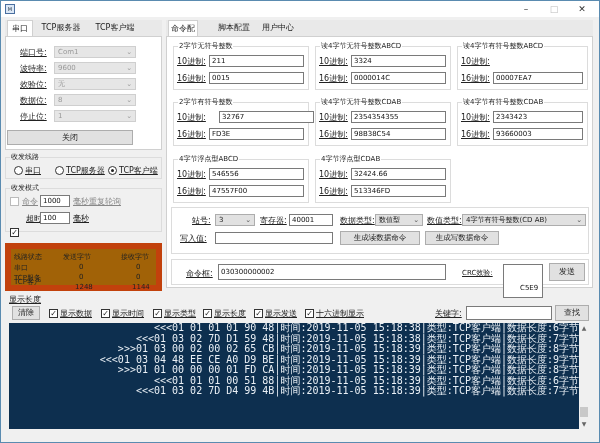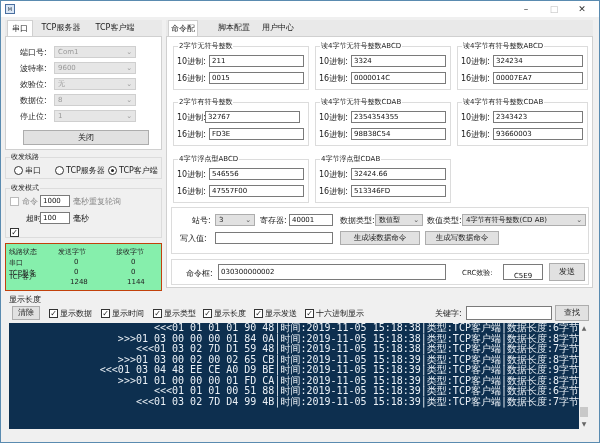--- a/index.html
+++ b/index.html
@@ -7,36 +7,36 @@
   body { font-family: "DejaVu Sans", "Liberation Sans", sans-serif; font-size: 8px; color: #1a1a1a; position: relative; }
   .win { position: absolute; left: 0; top: 0; width: 600px; height: 443px; background: #f0f0f0; border: 1px solid #5a8bb0; }
   .titlebar { position: absolute; left: 0; top: 0; width: 598px; height: 16px; background: #fff; }
   .app-icon { position: absolute; left: 4px; top: 3px; width: 10px; height: 10px; border: 1px solid #4a6fa0; background: #dbe7f5; font-size: 5px; line-height: 8px; text-align: center; color: #234; }
   .title { position: absolute; left: 18px; top: 2px; font-size: 9px; color: #222; }
   .wctl { position: absolute; top: 1px; width: 22px; height: 14px; text-align: center; font-size: 9px; line-height: 14px; color: #333; }
   .tabstrip { position: absolute; height: 16px; }
   .tab { position: absolute; top: 0; height: 16px; font-size: 8px; line-height: 16px; text-align: center; color: #222; }
   .tab.active { background: #fff; border: 1px solid #d0d0d0; border-bottom: none; }
   .panel { position: absolute; background: #fff; border: 1px solid #d0d0d0; }
-  .lbl { position: absolute; font-size: 8px; color: #222; white-space: nowrap; }
+  .lbl { position: absolute; font-size: 8px; color: #222; white-space: nowrap; text-decoration: underline; }
   .lbl.dis { color: #888; }
   .combo { position: absolute; height: 12px; background: #e6e6e6; border: 1px solid #cfcfcf; font-size: 7px; line-height: 10px; padding-left: 3px; color: #999; }
   .combo .arr { position: absolute; right: 3px; top: 0; font-size: 7px; color: #999; }
   .combo.en { background: #e1e1e1; color: #222; border-color: #adadad; }
   .combo.en .arr { color: #555; }
   .btn { position: absolute; background: #e1e1e1; border: 1px solid #adadad; font-size: 8px; text-align: center; color: #222; }
   .input { position: absolute; height: 12px; background: #fff; border: 1px solid #7a7a7a; font-size: 7px; line-height: 10px; padding-left: 2px; color: #111; font-family: "DejaVu Sans", sans-serif; white-space: nowrap; overflow: hidden; }
   .group { position: absolute; border: 1px solid #dcdcdc; }
   .gtitle { position: absolute; top: -6px; left: 4px; background: #fff; padding: 0 1px; font-size: 7px; color: #222; white-space: nowrap; }
   .gtitle.gray { background: #f0f0f0; }
   .radio { position: absolute; width: 9px; height: 9px; border: 1px solid #333; border-radius: 50%; background: #fff; }
   .radio.on::after { content: ""; position: absolute; left: 2px; top: 2px; width: 3px; height: 3px; border-radius: 50%; background: #222; }
   .chk { position: absolute; width: 9px; height: 9px; border: 1px solid #333; background: #fff; font-size: 8px; line-height: 7px; text-align: center; color: #222; }
   .chk.dis { border-color: #bbb; }
-  .stats { position: absolute; border: 1px solid #c2410c; background: #86efac; }
+  .stats { position: absolute; border: 6px solid #c2410c; background: #a16207; }
   .stats .c { position: absolute; font-size: 7px; color: #222; white-space: nowrap; }
   .log { position: absolute; left: 8px; top: 322px; width: 570px; height: 106px; background: #0d2f4f; overflow: hidden; }
   .log-line { height: 10.5px; font-family: "DejaVu Sans Mono", monospace; font-size: 10px; line-height: 10.5px; color: #eaf0f6; white-space: nowrap; padding-left: 3px; text-align: right; }
   .scrollbar { position: absolute; left: 578px; top: 322px; width: 10px; height: 106px; background: #f0f0f0; }
   .scrollbar .up, .scrollbar .dn { position: absolute; left: 0; width: 10px; height: 10px; font-size: 6px; text-align: center; line-height: 10px; color: #666; }
   .scrollbar .thumb { position: absolute; left: 1px; top: 84px; width: 8px; height: 10px; background: #c9c9c9; }
 </style>
 </head>
 <body>
 
@@ -58,34 +58,34 @@
     <span class="lbl" style="left:14px;top:10px">端口号:</span>
     <div class="combo" style="left:48px;top:9px;width:82px"><span>Com1</span><span class="arr">⌄</span></div>
     <span class="lbl" style="left:14px;top:26px">波特率:</span>
     <div class="combo" style="left:48px;top:25px;width:82px"><span>9600</span><span class="arr">⌄</span></div>
     <span class="lbl" style="left:14px;top:42px">效验位:</span>
     <div class="combo" style="left:48px;top:41px;width:82px"><span>无</span><span class="arr">⌄</span></div>
     <span class="lbl" style="left:14px;top:58px">数据位:</span>
     <div class="combo" style="left:48px;top:57px;width:82px"><span>8</span><span class="arr">⌄</span></div>
     <span class="lbl" style="left:14px;top:74px">停止位:</span>
     <div class="combo" style="left:48px;top:73px;width:82px"><span>1</span><span class="arr">⌄</span></div>
-    <div class="btn" style="left:17px;top:93px;width:126px;height:15px;line-height:13px">关闭</div>
+    <div class="btn" style="left:1px;top:93px;width:126px;height:15px;line-height:13px">关闭</div>
   </div>
 
   <div class="group" style="left:4px;top:156px;width:157px;height:22px;border-color:#dcdcdc">
     <span class="gtitle gray">收发线路</span>
     <div class="radio" style="left:8px;top:8px"></div>
     <span class="lbl" style="left:19px;top:7px">串口</span>
     <div class="radio" style="left:49px;top:8px"></div>
     <span class="lbl" style="left:60px;top:7px">TCP服务器</span>
     <div class="radio on" style="left:102px;top:8px"></div>
     <span class="lbl" style="left:113px;top:7px">TCP客户端</span>
   </div>
 
-  <div class="group" style="left:4px;top:187px;width:157px;height:50px">
+  <div class="group" style="left:4px;top:187px;width:157px;height:44px">
     <span class="gtitle gray">收发模式</span>
     <div class="chk dis" style="left:4px;top:8px"></div>
     <span class="lbl dis" style="left:16px;top:7px">命令</span>
     <div class="input" style="left:34px;top:6px;width:30px">1000</div>
     <span class="lbl dis" style="left:67px;top:7px">毫秒重复轮询</span>
     <span class="lbl" style="left:20px;top:24px">超时</span>
     <div class="input" style="left:34px;top:23px;width:30px">100</div>
     <span class="lbl" style="left:67px;top:24px">毫秒</span>
     <div class="chk" style="left:4px;top:39px">✓</div>
     <span class="lbl" style="left:16px;top:54px">脚本轮询</span>
@@ -123,29 +123,28 @@
     <div class="group" style="left:148px;top:9px;width:136px;height:44px">
       <span class="gtitle">读4字节无符号整数ABCD</span>
       <span class="lbl" style="left:3px;top:9px">10进制:</span>
       <div class="input" style="left:35px;top:8px;width:95px">3324</div>
       <span class="lbl" style="left:3px;top:26px">16进制:</span>
       <div class="input" style="left:35px;top:25px;width:95px">0000014C</div>
     </div>
     <div class="group" style="left:290px;top:9px;width:131px;height:44px">
       <span class="gtitle">读4字节有符号整数ABCD</span>
       <span class="lbl" style="left:3px;top:9px">10进制:</span>
-      <div class="input" style="left:35px;top:8px;width:90px">324234</div>
       <span class="lbl" style="left:3px;top:26px">16进制:</span>
       <div class="input" style="left:35px;top:25px;width:90px">00007EA7</div>
     </div>
 
     <div class="group" style="left:6px;top:65px;width:136px;height:44px">
       <span class="gtitle">2字节有符号整数</span>
       <span class="lbl" style="left:3px;top:9px">10进制:</span>
-      <div class="input" style="left:31px;top:8px;width:95px">32767</div>
+      <div class="input" style="left:45px;top:8px;width:95px">32767</div>
       <span class="lbl" style="left:3px;top:26px">16进制:</span>
       <div class="input" style="left:35px;top:25px;width:95px">FD3E</div>
     </div>
     <div class="group" style="left:148px;top:65px;width:136px;height:44px">
       <span class="gtitle">读4字节无符号整数CDAB</span>
       <span class="lbl" style="left:3px;top:9px">10进制:</span>
       <div class="input" style="left:35px;top:8px;width:95px">2354354355</div>
       <span class="lbl" style="left:3px;top:26px">16进制:</span>
       <div class="input" style="left:35px;top:25px;width:95px">98B38C54</div>
     </div>
@@ -184,21 +183,21 @@
       <span class="lbl" style="left:8px;top:25px">写入值:</span>
       <div class="input" style="left:43px;top:24px;width:118px"></div>
       <div class="btn" style="left:168px;top:23px;width:80px;height:14px;line-height:12px;font-size:7.5px">生成读数据命令</div>
       <div class="btn" style="left:253px;top:23px;width:74px;height:14px;line-height:12px;font-size:7.5px">生成写数据命令</div>
     </div>
 
     <div class="group" style="left:4px;top:222px;width:418px;height:26px">
       <span class="lbl" style="left:14px;top:8px">命令框:</span>
       <div class="input" style="left:46px;top:4px;width:228px;height:16px;line-height:14px">030300000002</div>
       <span class="lbl" style="left:290px;top:8px;font-size:7px">CRC效验:</span>
-      <div class="input" style="left:331px;top:4px;width:40px;height:16px;line-height:14px;text-align:center;padding:4px">C5E9</div>
+      <div class="input" style="left:331px;top:4px;width:40px;height:16px;line-height:14px;text-align:center;padding:16px">C5E9</div>
       <div class="btn" style="left:377px;top:3px;width:36px;height:18px;line-height:16px">发送</div>
     </div>
   </div>
 
   <span class="lbl" style="left:8px;top:293px">显示长度</span>
   <div class="btn" style="left:11px;top:305px;width:28px;height:14px;line-height:12px">清除</div>
 
   <div class="chk" style="left:48px;top:308px;background:#fff">✓</div>
   <span class="lbl" style="left:59px;top:307px">显示数据</span>
   <div class="chk" style="left:100px;top:308px">✓</div>
@@ -211,21 +210,20 @@
   <span class="lbl" style="left:264px;top:307px">显示发送</span>
   <div class="chk" style="left:304px;top:308px">✓</div>
   <span class="lbl" style="left:315px;top:307px">十六进制显示</span>
 
   <span class="lbl" style="left:434px;top:307px">关键字:</span>
   <div class="input" style="left:465px;top:305px;width:86px;height:14px"></div>
   <div class="btn" style="left:554px;top:304px;width:34px;height:16px;line-height:14px">查找</div>
 
   <div class="log">
     <div class="log-line">&lt;&lt;&lt;01 01 01 01 90 48|时间:2019-11-05 15:18:38|类型:TCP客户端|数据长度:6字节</div>
-    <div class="log-line">&gt;&gt;&gt;01 03 00 00 00 01 84 0A|时间:2019-11-05 15:18:38|类型:TCP客户端|数据长度:8字节</div>
     <div class="log-line">&lt;&lt;&lt;01 03 02 7D D1 59 48|时间:2019-11-05 15:18:38|类型:TCP客户端|数据长度:7字节</div>
     <div class="log-line">&gt;&gt;&gt;01 03 00 02 00 02 65 CB|时间:2019-11-05 15:18:39|类型:TCP客户端|数据长度:8字节</div>
     <div class="log-line">&lt;&lt;&lt;01 03 04 48 EE CE A0 D9 BE|时间:2019-11-05 15:18:39|类型:TCP客户端|数据长度:9字节</div>
     <div class="log-line">&gt;&gt;&gt;01 01 00 00 00 01 FD CA|时间:2019-11-05 15:18:39|类型:TCP客户端|数据长度:8字节</div>
     <div class="log-line">&lt;&lt;&lt;01 01 01 00 51 88|时间:2019-11-05 15:18:39|类型:TCP客户端|数据长度:6字节</div>
     <div class="log-line">&lt;&lt;&lt;01 03 02 7D D4 99 4B|时间:2019-11-05 15:18:39|类型:TCP客户端|数据长度:7字节</div>
   </div>
   <div class="scrollbar">
     <div class="up" style="top:0">▲</div>
     <div class="thumb"></div>

